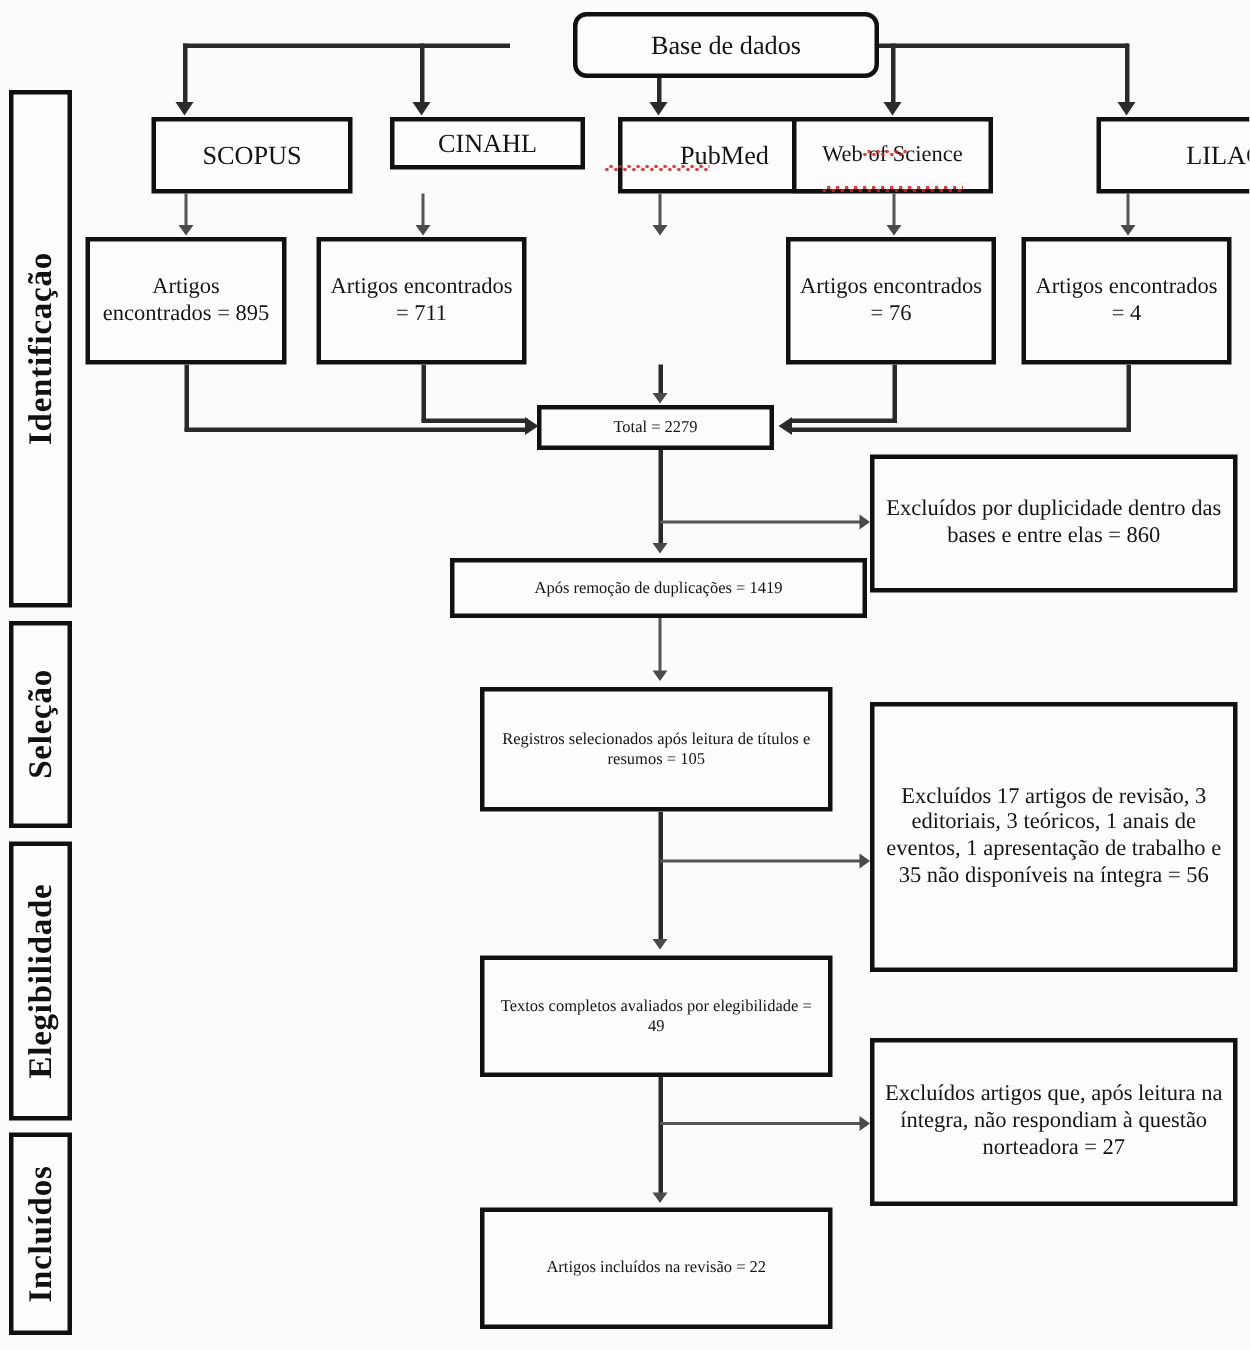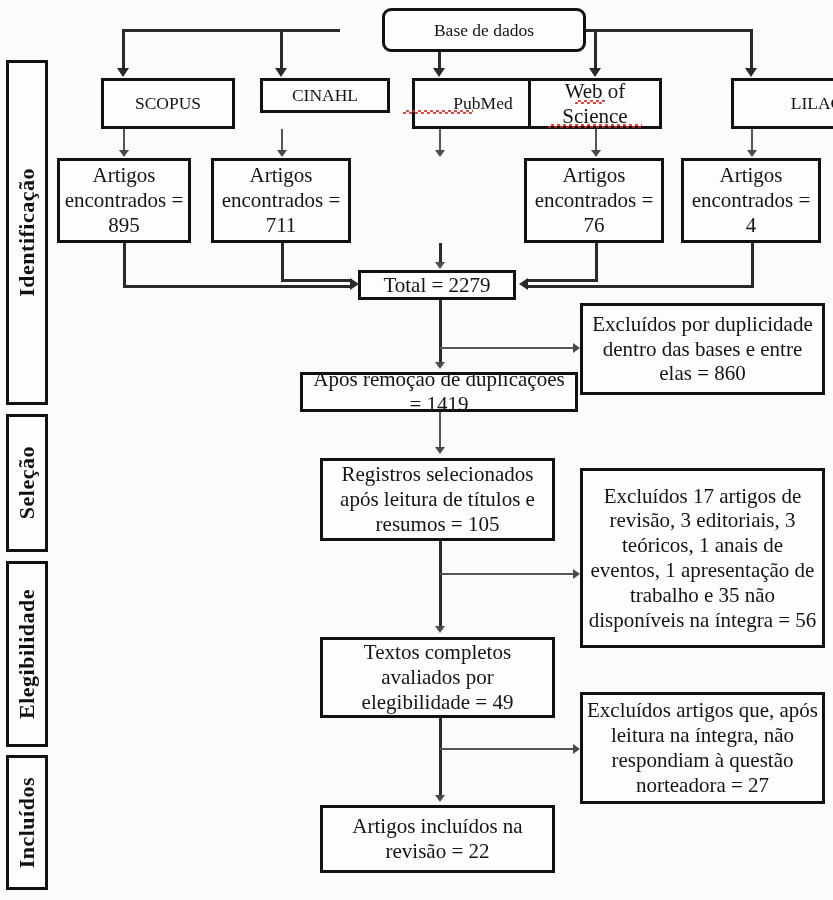--- a/index.html
+++ b/index.html
@@ -106,22 +106,22 @@
     position: absolute;
     height: 4px;
     z-index: 4;
     background-image:
       radial-gradient(circle at 1.5px 3px, #d1231b 1.1px, transparent 1.3px),
       radial-gradient(circle at 4.5px 1px, #d1231b 1.1px, transparent 1.3px);
     background-size: 6px 4px;
     background-repeat: repeat-x;
     opacity: .85;
   }
-  .fs15 { font-size: 21px; }
-  .fs16 { font-size: 21px; }
+  .fs15 { font-size: 15px; }
+  .fs16 { font-size: 11px; }
   .fs17 { font-size: 17.5px; margin-left: 44px; }
 </style>
 </head>
 <body>
 
 <div id="canvas">
 
   <div class="stage" style="left:6px; top:60px; width:42px; height:345px;">
     <span class="vtxt">Identificação</span>
   </div>
@@ -266,17 +266,17 @@
   <div class="ln v" style="left:439px; top:718px; height:78px;"></div>
   <div class="arw small down" style="left:435px; top:795px;"></div>
 
   <div class="ln thin h" style="left:440px; top:748px; width:135px;"></div>
   <div class="arw small right" style="left:573px; top:744px;"></div>
 
   <div class="box fs15" style="left:580px; top:692px; width:245px; height:112px;">
     <span class="txt">Excluídos artigos que, após leitura na íntegra, não respondiam à questão norteadora = 27</span>
   </div>
 
-  <div class="box fs16" style="left:320px; top:805px; width:235px; height:68px;">
+  <div class="box fs16" style="left:320px; top:805px; width:235px; height:81px;">
     <span class="txt">Artigos incluídos na revisão = 22</span>
   </div>
 
 </div>
 
 </body></html>

